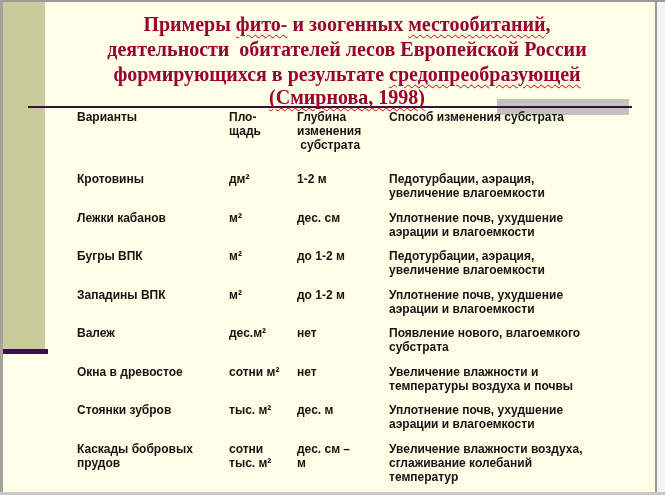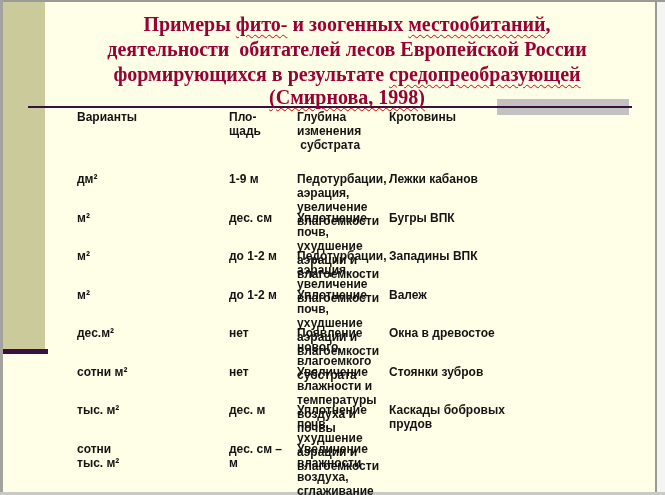--- a/index.html
+++ b/index.html
@@ -48,23 +48,24 @@
       <div class="t-line t-line-small"><span class="wavy">(Смирнова, 1998)</span></div>
     </div>
 
     <div class="tbl">
       <div class="cell">Варианты</div>
       <div class="cell">Пло-
 щадь</div>
       <div class="cell">Глубина
 изменения
  субстрата</div>
+      <div class="cell">Способ изменения субстрата</div>
     <div class="cell">Кротовины</div>
         <div class="cell">дм²</div>
-        <div class="cell">1-9 м</div>
+        <div class="cell">1-2 м</div>
         <div class="cell">Педотурбации, аэрация,
 увеличение влагоемкости</div>
         <div class="cell">Лежки кабанов</div>
         <div class="cell">м²</div>
         <div class="cell">дес. см</div>
         <div class="cell">Уплотнение почв, ухудшение
 аэрации и влагоемкости</div>
         <div class="cell">Бугры ВПК</div>
         <div class="cell">м²</div>
         <div class="cell">до 1-2 м</div>

